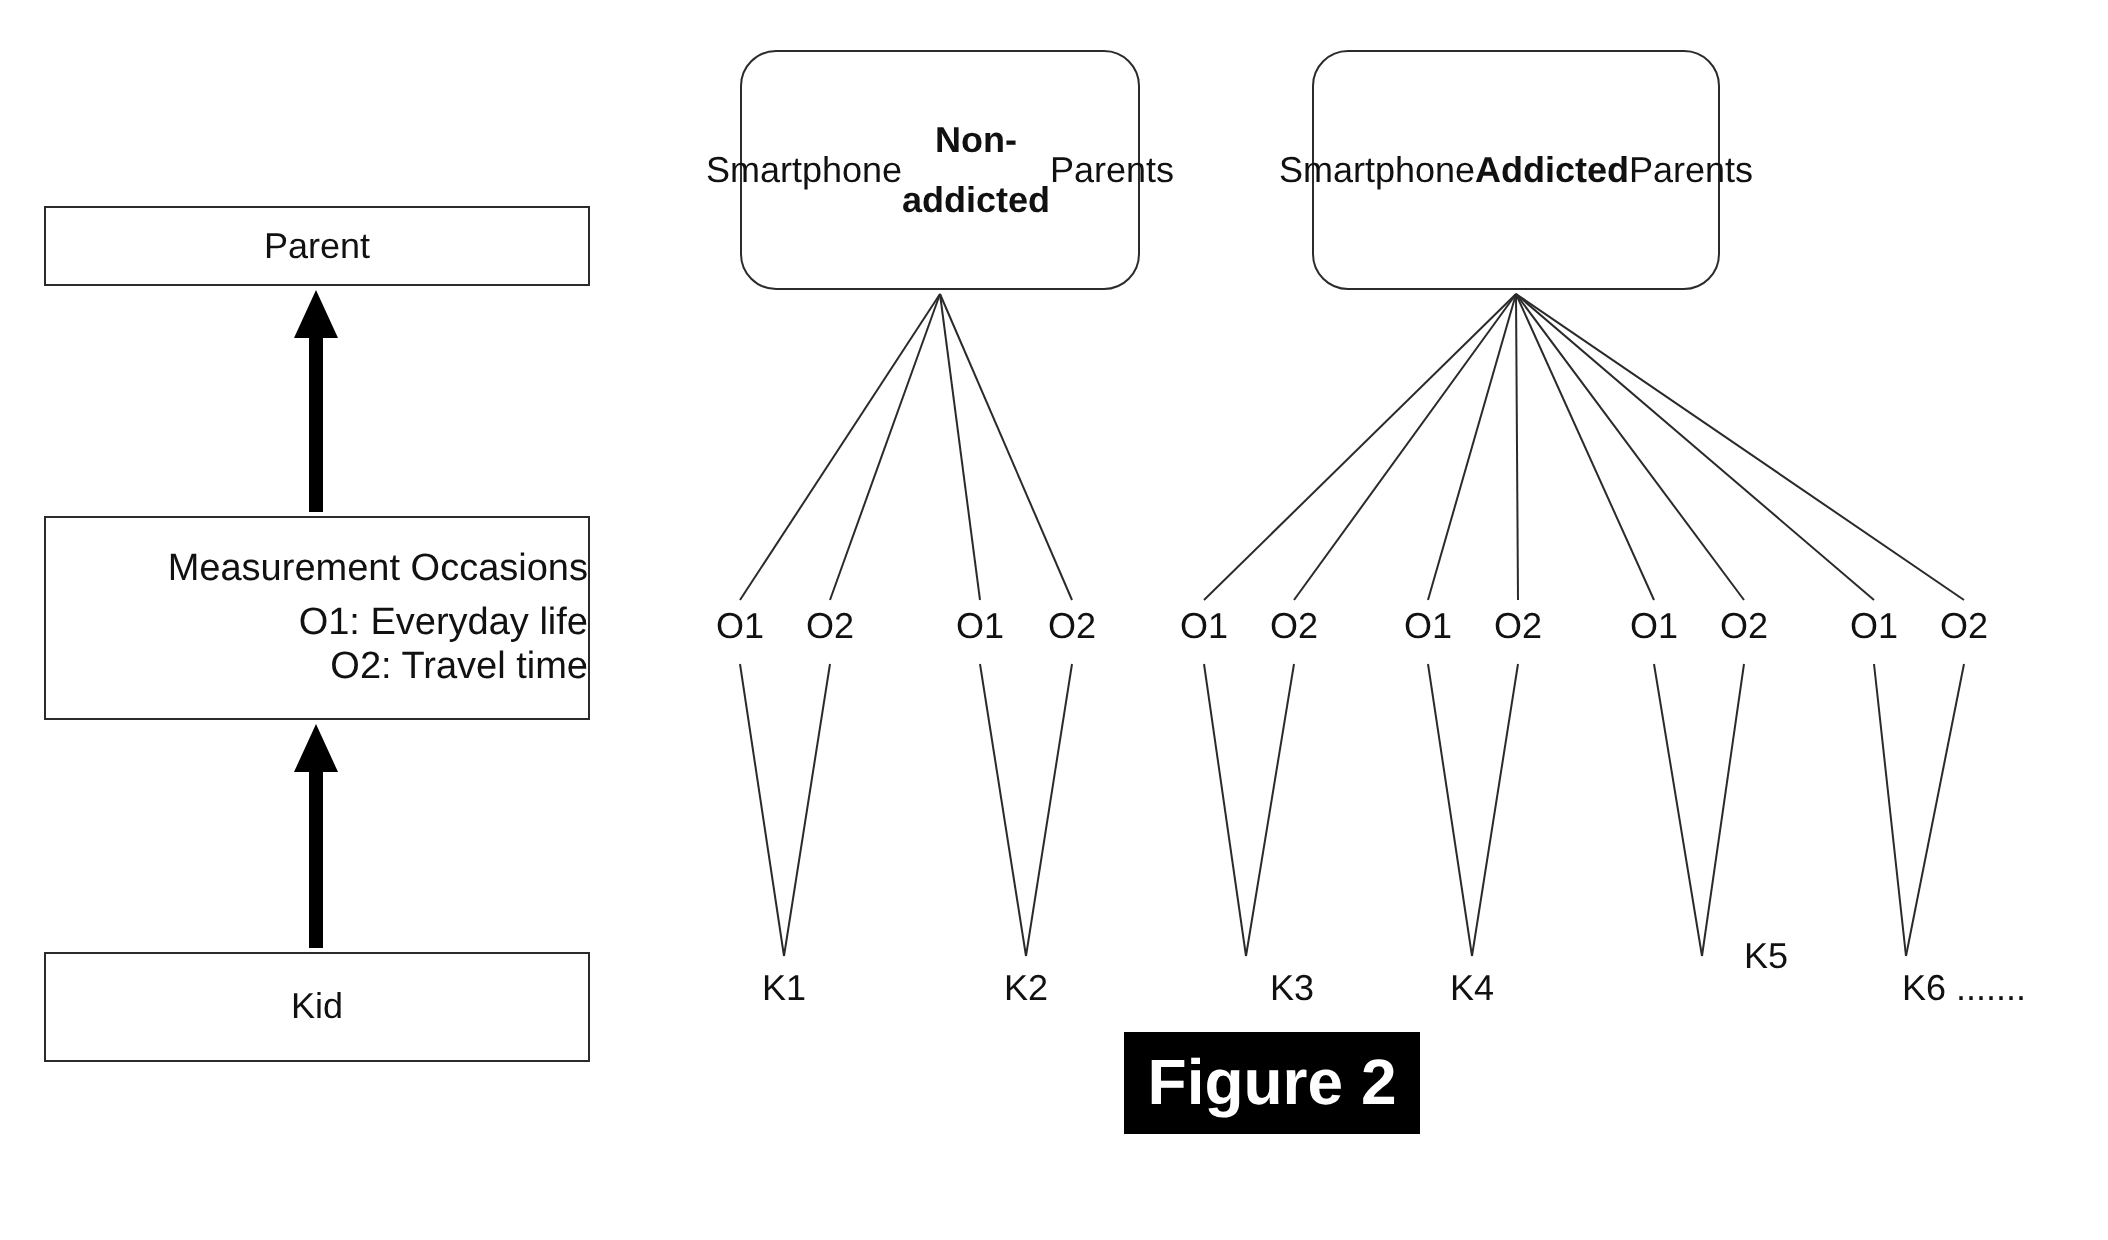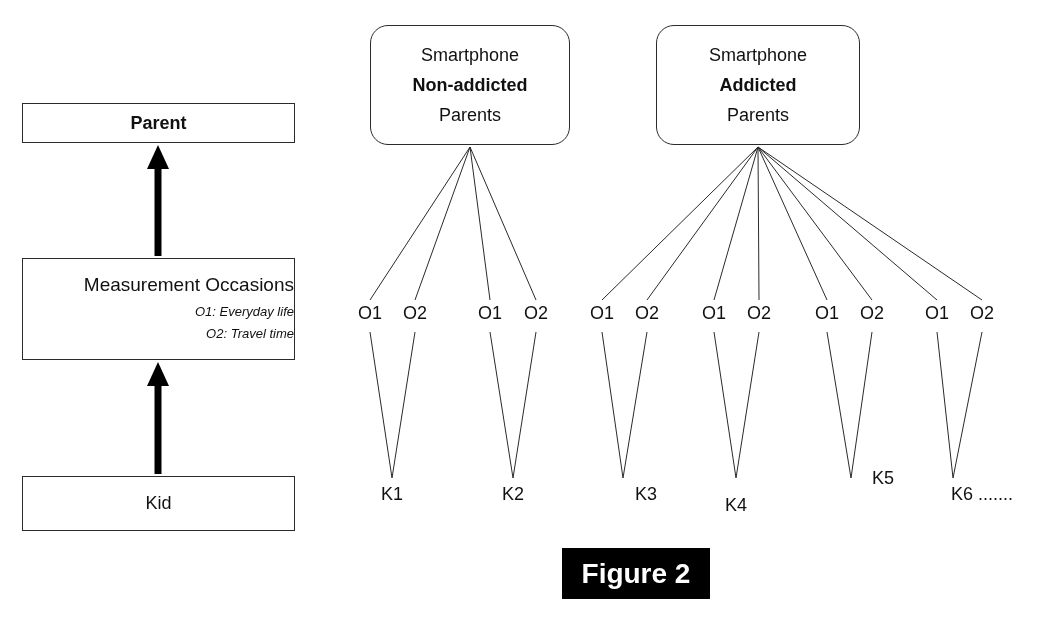--- a/index.html
+++ b/index.html
@@ -40,31 +40,30 @@
   .measurement-box {
     flex-direction: column;
     justify-content: center;
     gap: 2px;
   }
   .measurement-title {
     font-size: 19px;
     margin-bottom: 4px;
   }
   .measurement-sub {
-    font-size: 13px;
+    font-size: 19px;
     line-height: 20px;
-    font-style: italic;
   }
   .group-box {
     position: absolute;
     border: 1.5px solid #2b2b2b;
     border-radius: 18px;
     background: #ffffff;
     display: flex;
-    flex-direction: column;
+    flex-direction: row;
     align-items: center;
     justify-content: center;
     text-align: center;
     color: #111111;
     font-size: 18px;
     line-height: 30px;
     z-index: 1;
     box-sizing: border-box;
   }
   .group-box .bold-line { font-weight: bold; }
@@ -72,29 +71,29 @@
     position: absolute;
     transform: translateX(-50%);
     font-size: 18px;
     color: #111111;
     white-space: nowrap;
     z-index: 1;
   }
   .caption-box {
     position: absolute;
     left: 562px;
-    top: 548px;
+    top: 516px;
     width: 148px;
     height: 51px;
     background: #000000;
     color: #ffffff;
     display: flex;
     align-items: center;
     justify-content: center;
-    font-size: 28px;
+    font-size: 32px;
     font-weight: bold;
     z-index: 1;
   }
 </style>
 </head>
 <body>
 
 <div class="canvas">
 
   <svg class="lines-layer" width="1054" height="620" viewBox="0 0 1054 620" xmlns="http://www.w3.org/2000/svg">
@@ -136,21 +135,21 @@
       <line x1="647" y1="332" x2="623" y2="478"></line>
       <line x1="714" y1="332" x2="736" y2="478"></line>
       <line x1="759" y1="332" x2="736" y2="478"></line>
       <line x1="827" y1="332" x2="851" y2="478"></line>
       <line x1="872" y1="332" x2="851" y2="478"></line>
       <line x1="937" y1="332" x2="953" y2="478"></line>
       <line x1="982" y1="332" x2="953" y2="478"></line>
     </g>
   </svg>
 
-  <div class="box plain-box" style="left:22px; top:103px; width:273px; height:40px;font-weight:bold;">
+  <div class="box plain-box" style="left:22px; top:103px; width:273px; height:40px;">
     <span>Parent</span>
   </div>
 
   <div class="box measurement-box" style="left:22px; top:258px; width:273px; height:102px;align-items:flex-end;">
     <div class="measurement-title">Measurement Occasions</div>
     <div class="measurement-sub">O1: Everyday life</div>
     <div class="measurement-sub">O2: Travel time</div>
   </div>
 
   <div class="box plain-box" style="left:22px; top:476px; width:273px; height:55px;">
@@ -178,21 +177,21 @@
   <span class="occasion-label" style="left:714px; top:303px;">O1</span>
   <span class="occasion-label" style="left:759px; top:303px;">O2</span>
   <span class="occasion-label" style="left:827px; top:303px;">O1</span>
   <span class="occasion-label" style="left:872px; top:303px;">O2</span>
   <span class="occasion-label" style="left:937px; top:303px;">O1</span>
   <span class="occasion-label" style="left:982px; top:303px;">O2</span>
 
   <span class="kid-label" style="left:392px; top:484px;">K1</span>
   <span class="kid-label" style="left:513px; top:484px;">K2</span>
   <span class="kid-label" style="left:646px; top:484px;">K3</span>
-  <span class="kid-label" style="left:736px; top:495px;text-align:right;">K4</span>
+  <span class="kid-label" style="left:736px; top:484px;text-align:right;">K4</span>
   <span class="kid-label" style="left:851px; top:468px;margin-left:32px;">K5</span>
   <span class="kid-label" style="left:982px; top:484px;">K6 .......</span>
 
   <div class="caption-box">
     <span>Figure 2</span>
   </div>
 
 </div>
 
 </body></html>

